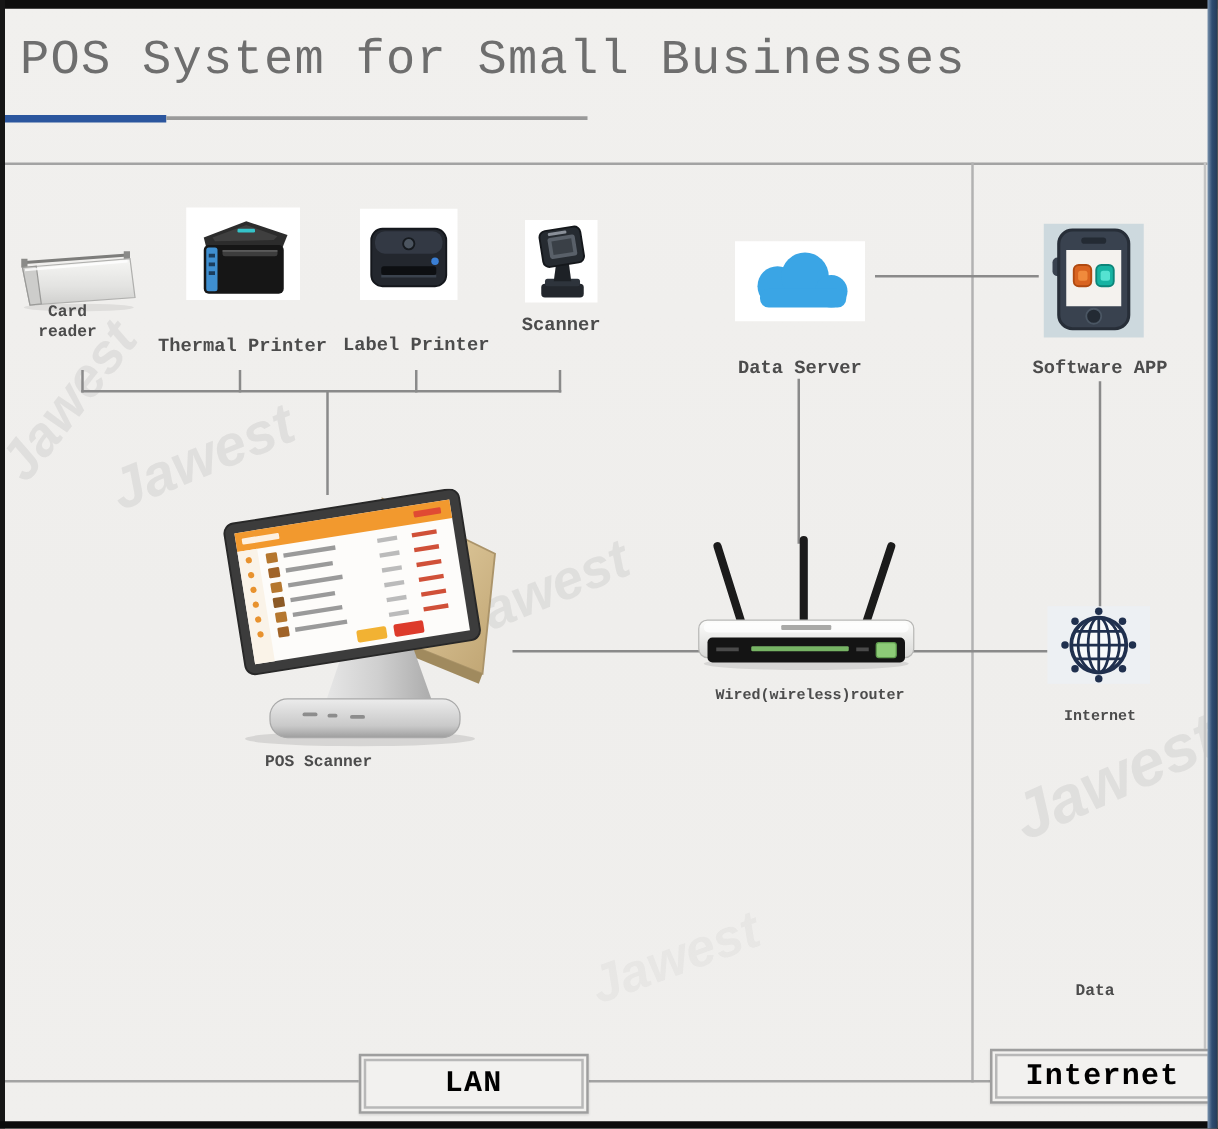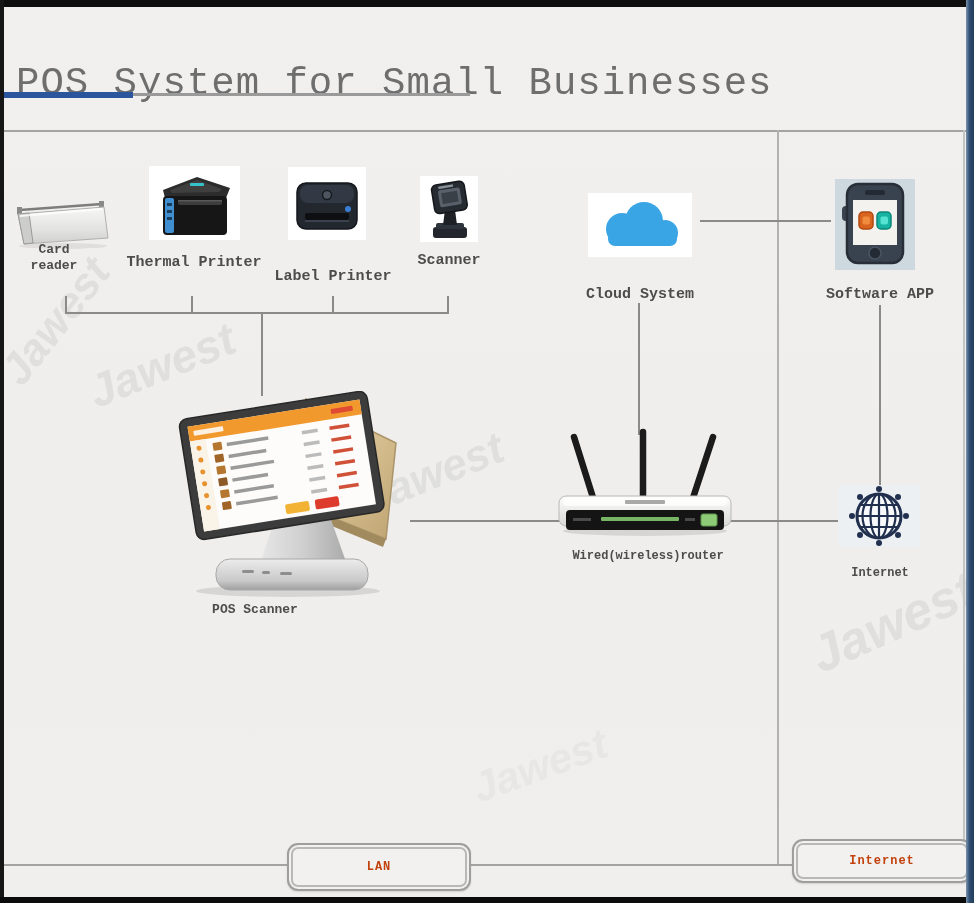--- a/index.html
+++ b/index.html
@@ -8,37 +8,37 @@
     background:linear-gradient(180deg,#f1f0ee 0%,#efeeec 55%,#f0efed 100%);
     font-family:"Liberation Mono","DejaVu Sans Mono",monospace;
   }
   .abs{position:absolute;}
   
   .edge-top{left:0;top:0;width:974px;height:7px;background:#0e0e0e;}
   .edge-left{left:0;top:0;width:4px;height:903px;background:#161616;}
   .edge-bottom{left:0;top:897px;width:974px;height:6px;background:#0b0b0b;}
   .edge-right{left:966px;top:0;width:8px;height:903px;background:linear-gradient(90deg,#7b93ad 0%,#2e4d72 45%,#243c59 100%);}
   
-  .page-title{left:16px;top:26px;font-size:39px;color:#6e6e6e;font-weight:400;letter-spacing:1px;white-space:nowrap;margin-top:36px;}
+  .page-title{left:16px;top:26px;font-size:39px;color:#6e6e6e;font-weight:400;letter-spacing:1px;white-space:nowrap;}
   .rule-blue{left:2px;top:92px;width:131px;height:6px;background:#2b569e;}
   .rule-gray{left:133px;top:93px;width:337px;height:3px;background:#9a9a9a;}
   
   .line{background:#8a8a8a;}
   .frame-line{background:#a3a3a3;}
   
   .lbl{font-weight:bold;color:#4c4c4c;text-align:center;line-height:1.2;}
   .lbl-15{font-size:15px;}
   .lbl-16{font-size:12px;}
   .lbl-17{font-size:13px;}
   
   .pill{
     display:flex;align-items:center;justify-content:center;
-    border:2px solid #9e9e9e;border-radius:11px;background:#f2f1ef;
+    border:2px solid #9e9e9e;border-radius:0;background:#f2f1ef;
     box-shadow:inset 0 0 0 2px #f2f1ef, inset 0 0 0 4px #b8b8b8, 0 1px 2px rgba(0,0,0,0.12);
-    font-size:12px;font-weight:bold;color:#c2410c;letter-spacing:1px;
+    font-size:24px;font-weight:bold;color:#000000;letter-spacing:1px;
   }
   .whitecard{background:#ffffff;}
   .watermark{
     color:rgba(150,150,150,0.17);font-weight:bold;font-style:italic;
     font-family:"Liberation Sans",sans-serif;pointer-events:none;white-space:nowrap;
   }
 </style>
 </head>
 <body>
 
@@ -101,21 +101,21 @@
       <rect x="41" y="17" width="14" height="3" rx="1" fill="#35c3c9"></rect>
       <rect x="14" y="30" width="64" height="39" rx="4" fill="#161616"></rect>
       <rect x="16" y="32" width="9" height="35" rx="2" fill="#3f8fd0"></rect>
       <rect x="18" y="37" width="5" height="3" fill="#1b3d5c"></rect>
       <rect x="18" y="44" width="5" height="3" fill="#1b3d5c"></rect>
       <rect x="18" y="51" width="5" height="3" fill="#1b3d5c"></rect>
       <rect x="29" y="34" width="44" height="5" rx="2" fill="#3d3d3d"></rect>
       <rect x="29" y="34" width="44" height="1.5" fill="#5a5a5a"></rect>
     </svg>
   </div>
-  <div class="abs lbl lbl-15" style="left:114px;top:254px;width:160px;">Thermal Printer</div>
+  <div class="abs lbl lbl-15" style="left:114px;top:269px;width:160px;">Thermal Printer</div>
 
   <div class="abs whitecard" style="left:288px;top:167px;width:78px;height:73px;">
     <svg width="78" height="73" viewBox="0 0 78 73">
       <rect x="9" y="16" width="60" height="46" rx="9" fill="#23272e" stroke="#14171c" stroke-width="1.5"></rect>
       <rect x="12" y="18" width="54" height="18" rx="8" fill="#333944"></rect>
       <circle cx="39" cy="28" r="4.5" fill="#4c5560" stroke="#161a1f" stroke-width="1.5"></circle>
       <rect x="17" y="46" width="44" height="7" rx="2" fill="#0d0f12"></rect>
       <rect x="17" y="53" width="44" height="2" fill="#3a424d"></rect>
       <circle cx="60" cy="42" r="3" fill="#3a7fd5"></circle>
     </svg>
@@ -140,21 +140,21 @@
   <div class="abs whitecard" style="left:588px;top:193px;width:104px;height:64px;">
     <svg width="104" height="64" viewBox="0 0 104 64">
       <g fill="#3aa5e5">
         <circle cx="34" cy="36" r="16"></circle>
         <circle cx="56" cy="28" r="19"></circle>
         <circle cx="77" cy="40" r="13"></circle>
         <rect x="20" y="38" width="69" height="15" rx="7"></rect>
       </g>
     </svg>
   </div>
-  <div class="abs lbl lbl-15" style="left:560px;top:286px;width:160px;">Cloud System</div>
+  <div class="abs lbl lbl-15" style="left:560px;top:286px;width:160px;">Data Server</div>
 
   <div class="abs" style="left:835px;top:179px;width:80px;height:91px;background:#cdd9de;">
     <svg width="80" height="91" viewBox="0 0 80 91">
       <rect x="7" y="27" width="10" height="15" rx="4" fill="#39424f"></rect>
       <rect x="12" y="5" width="56" height="79" rx="11" fill="#39424f" stroke="#272e38" stroke-width="2.5"></rect>
       <rect x="30" y="11" width="20" height="5" rx="2.5" fill="#232a33"></rect>
       <rect x="18" y="21" width="44" height="45" fill="#f4f2ee"></rect>
       <rect x="24" y="33" width="14" height="17" rx="4" fill="#d96420" stroke="#b04a10" stroke-width="1.5"></rect>
       <rect x="27.5" y="37.5" width="7.5" height="8" rx="2" fill="#f08a3c"></rect>
       <rect x="42" y="33" width="14" height="17" rx="4" fill="#16b3a2" stroke="#0c8579" stroke-width="1.5"></rect>
@@ -306,20 +306,21 @@
         <circle cx="22" cy="12" r="3"></circle>
           <circle cx="60" cy="12" r="3"></circle>
         <circle cx="22" cy="50" r="3"></circle>
           <circle cx="60" cy="50" r="3"></circle>
       </g>
     </svg>
   </div>
   <div class="abs lbl lbl-16" style="left:820px;top:566px;width:120px;">Internet</div>
 
   <div class="abs lbl lbl-17" style="left:778px;top:785px;width:196px;">
+    <div>Data</div>
   </div>
 
   <div class="abs pill" style="left:287px;top:843px;width:180px;height:44px;">LAN</div>
   <div class="abs pill" style="left:792px;top:839px;width:176px;height:40px;">Internet</div>
 
   <div class="abs edge-top"></div>
   <div class="abs edge-left"></div>
   <div class="abs edge-bottom"></div>
   <div class="abs edge-right"></div>
 

